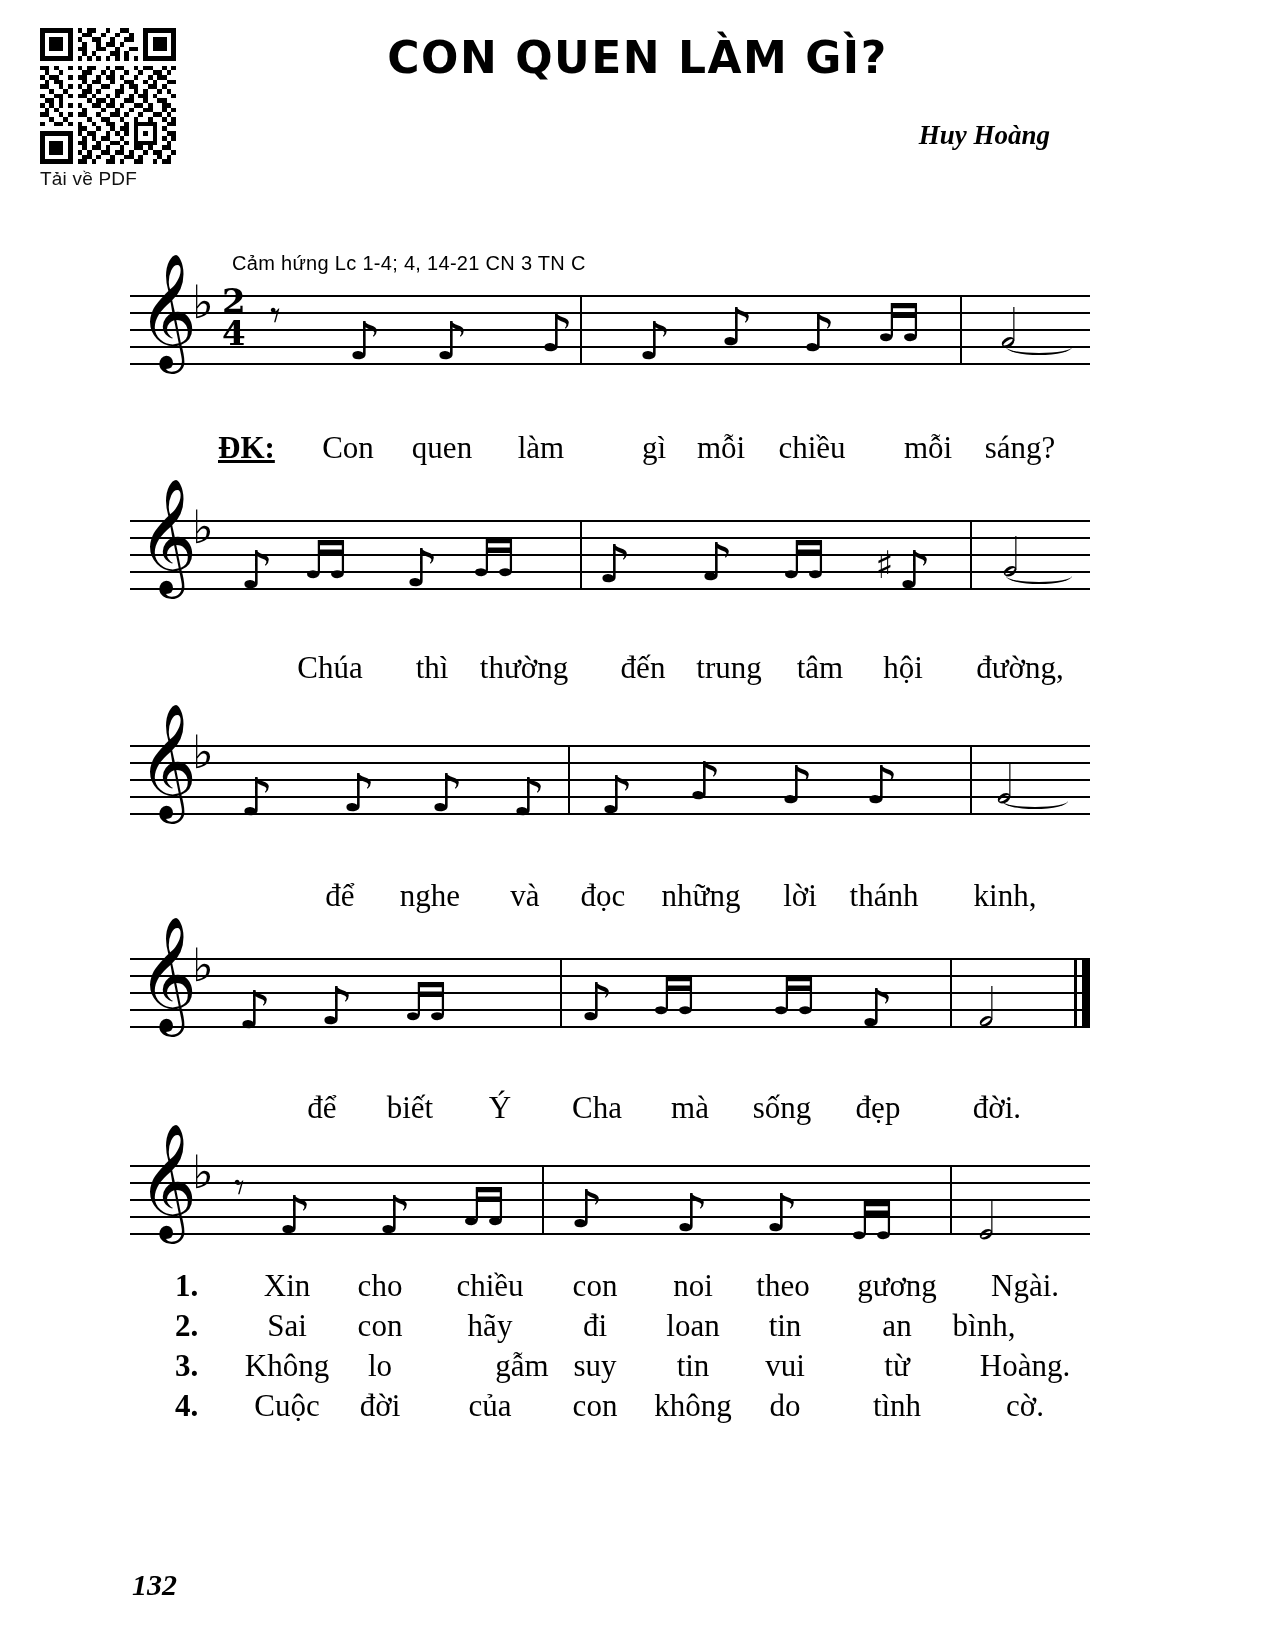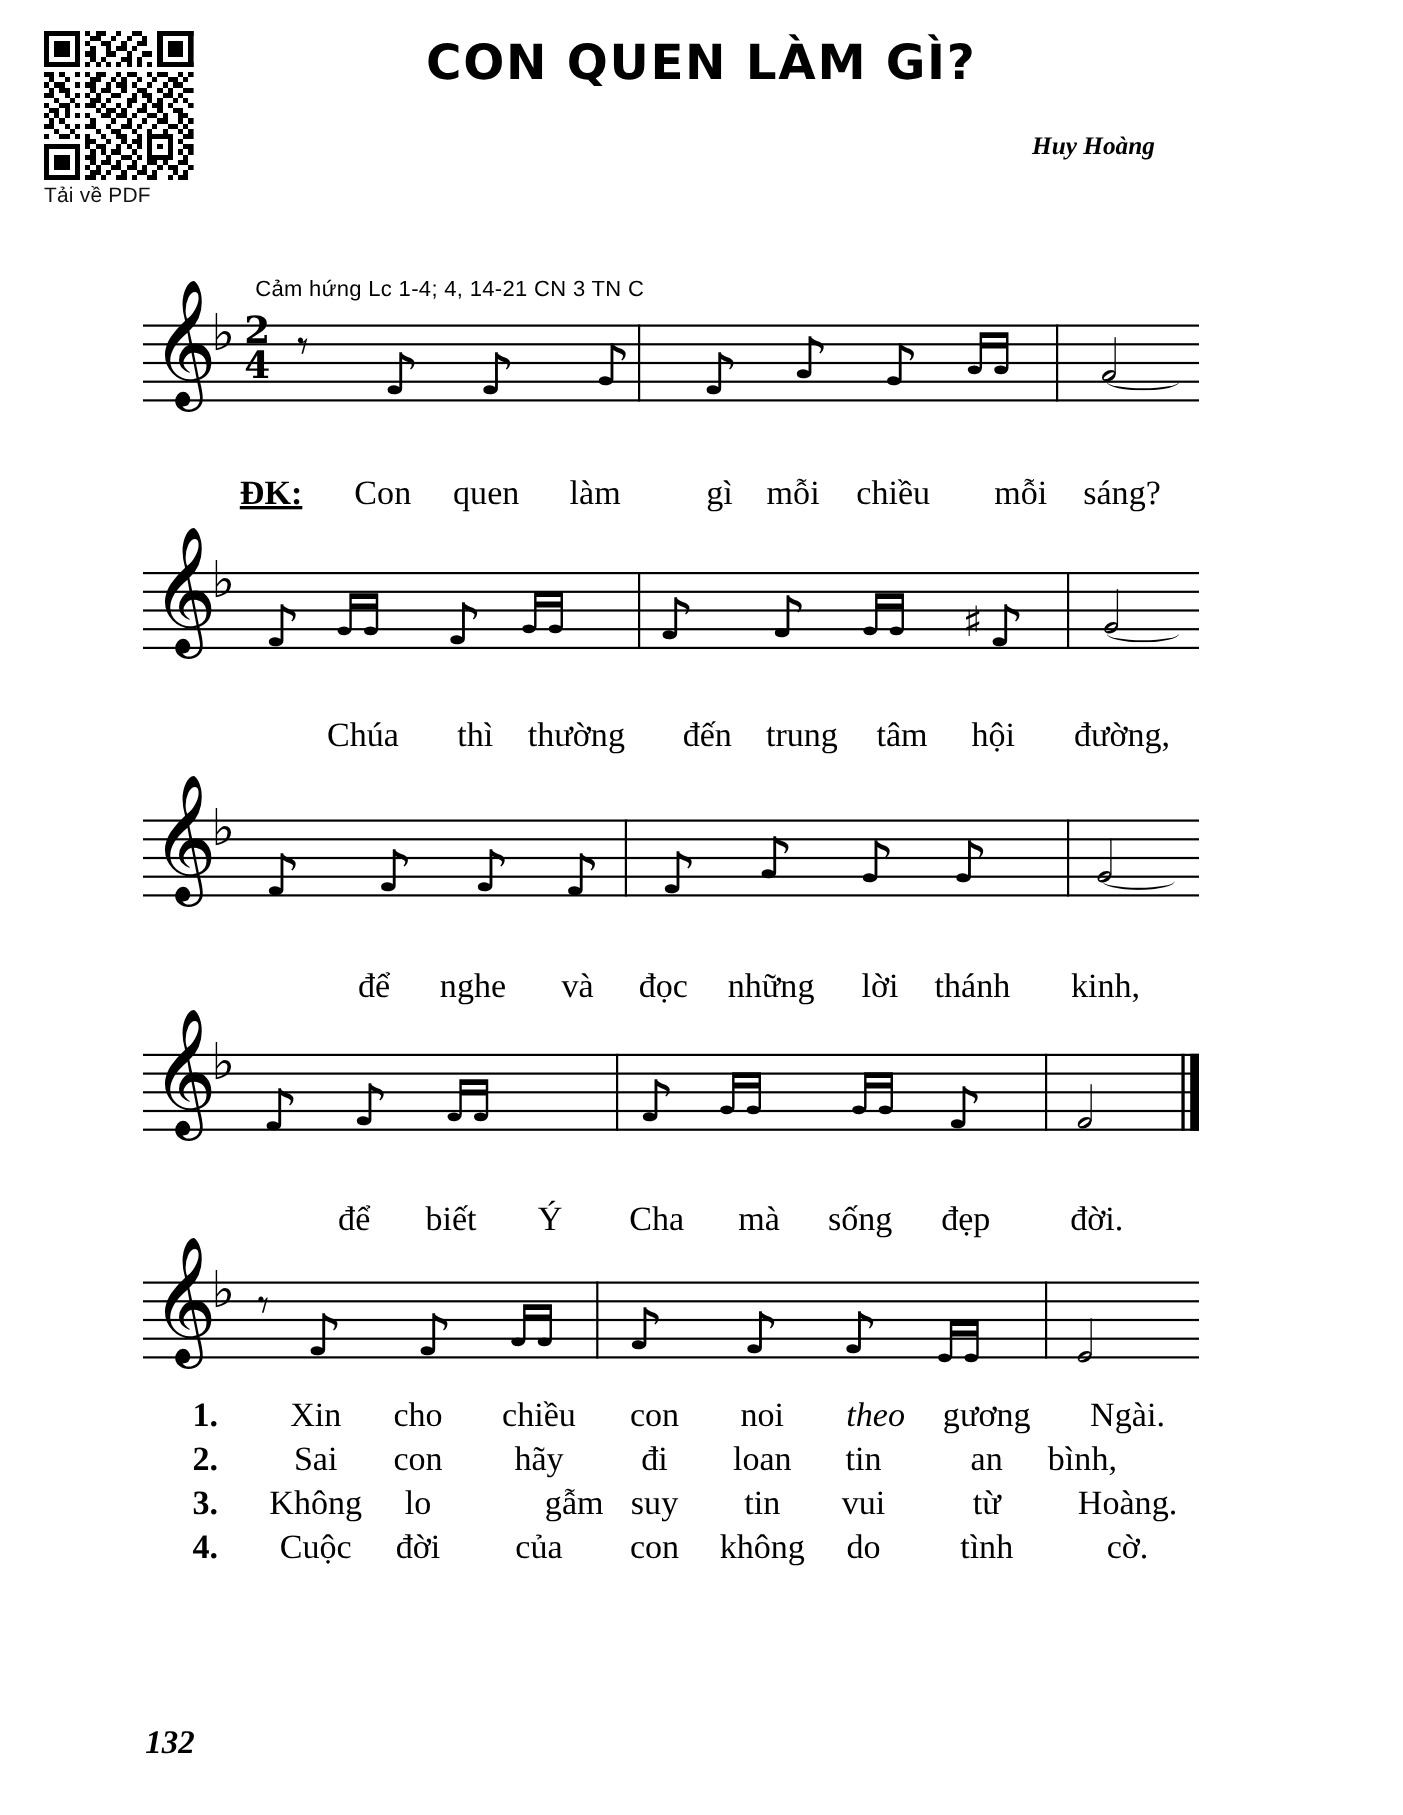--- a/index.html
+++ b/index.html
@@ -50,21 +50,21 @@
     letter-spacing: 1.5px;
     color: #000;
   }
   #composer {
     position: absolute;
     top: 120px;
     right: 225px;
     font-family: "Liberation Serif", serif;
     font-style: italic;
     font-weight: bold;
-    font-size: 23px;
+    font-size: 27px;
   }
 
   #inspiration {
     position: absolute;
     top: 252px;
     left: 232px;
     font-size: 20px;
     font-family: "Liberation Sans", sans-serif;
     letter-spacing: 0.3px;
   }
@@ -652,21 +652,21 @@
 </div>
 
 <div class="verse-block">
   <div class="verse-line">
     <span class="num">1.</span>
     <span class="w" style="left:112px;">Xin</span>
     <span class="w" style="left:205px;">cho</span>
     <span class="w" style="left:315px;">chiều</span>
     <span class="w" style="left:420px;">con</span>
     <span class="w" style="left:518px;">noi</span>
-    <span class="w" style="left:621px;font-style:italic;">theo</span>
+    <span class="w" style="left:608px;">theo</span>
     <span class="w" style="left:722px;">gương</span>
     <span class="w" style="left:850px;">Ngài.</span>
   </div>
   <div class="verse-line">
     <span class="num">2.</span>
     <span class="w" style="left:112px;">Sai</span>
     <span class="w" style="left:205px;">con</span>
     <span class="w" style="left:315px;">hãy</span>
     <span class="w" style="left:420px;">đi</span>
     <span class="w" style="left:518px;">loan</span>

